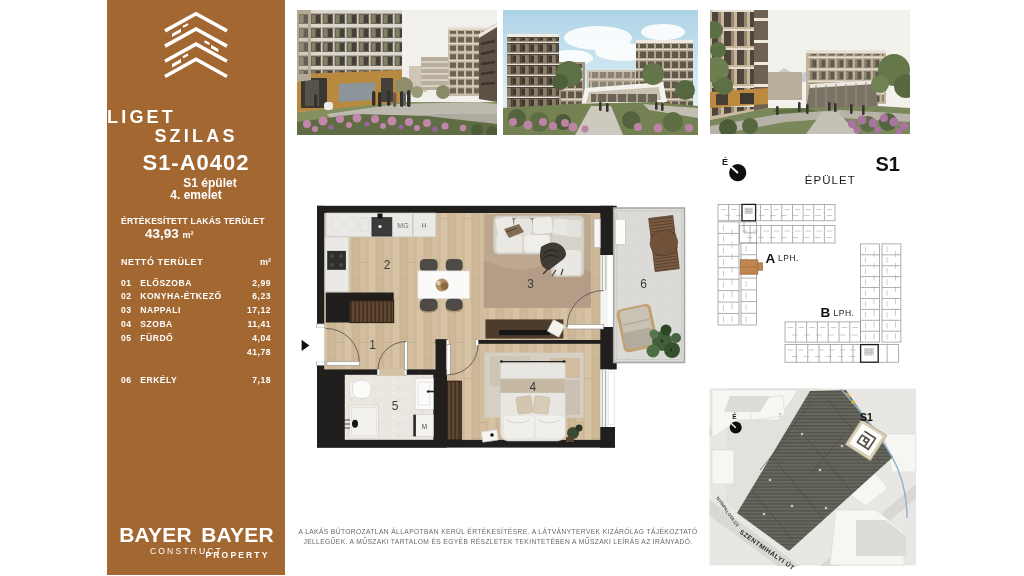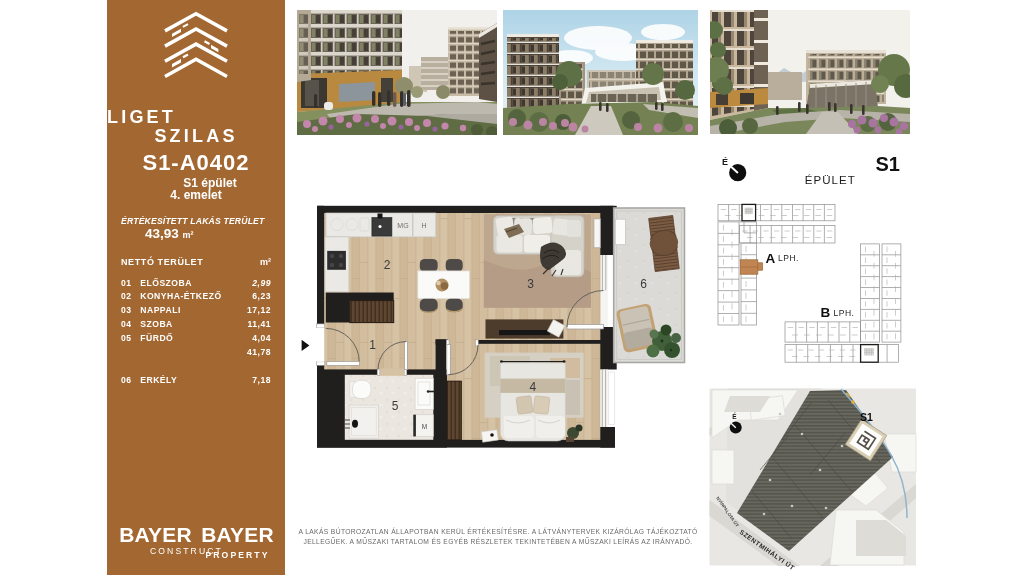--- a/index.html
+++ b/index.html
@@ -34,28 +34,28 @@
   <div class="abs" style="left:0;top:86px;width:178px;text-align:center;font-weight:bold;font-size:18px;letter-spacing:3.2px;margin-top:40px;">SZILAS</div>
 
   <div class="abs" style="left:0;top:107px;width:178px;text-align:left;font-weight:bold;font-size:18px;letter-spacing:3.2px;">LIGET</div>
 
   <div class="abs" style="left:0;top:150px;width:178px;text-align:center;font-weight:bold;font-size:22px;letter-spacing:1px;">S1-A0402</div>
 
   <div class="abs" style="left:0;top:176px;width:206px;text-align:center;font-weight:bold;font-size:12px;">S1 épület</div>
 
   <div class="abs" style="left:0;top:187.5px;width:178px;text-align:center;font-weight:bold;font-size:12px;">4. emelet</div>
 
-  <div class="abs" style="left:14px;top:216px;white-space:nowrap;font-weight:bold;font-size:8.6px;letter-spacing:0.2px;font-style:italic;">ÉRTÉKESÍTETT LAKÁS TERÜLET</div>
+  <div class="abs" style="left:14px;top:216px;white-space:nowrap;font-weight:bold;font-size:8.6px;letter-spacing:0.2px;">ÉRTÉKESÍTETT LAKÁS TERÜLET</div>
 
   <div class="abs" style="left:14px;top:226px;font-weight:bold;font-size:13.5px;margin-left:24px;">43,93 <span style="font-size:9px;">m²</span></div>
 
   <div class="abs" style="left:14px;top:257px;width:150px;font-weight:bold;font-size:9px;letter-spacing:0.6px;">NETTÓ TERÜLET <span style="float:right;letter-spacing:0;">m²</span></div>
 
   <div class="abs" style="left:14px;top:277.5px;width:150px;font-weight:bold;font-size:8.6px;letter-spacing:0.5px;">
-    <div style="height:13.9px;">01&nbsp;&nbsp;&nbsp;ELŐSZOBA<span style="float:right;font-style:italic;">2,99</span></div>
+    <div style="height:13.9px;">01&nbsp;&nbsp;&nbsp;ELŐSZOBA<span style="float:right;">2,99</span></div>
     <div style="height:13.9px;">02&nbsp;&nbsp;&nbsp;KONYHA-ÉTKEZŐ<span style="float:right;">6,23</span></div>
     <div style="height:13.9px;">03&nbsp;&nbsp;&nbsp;NAPPALI<span style="float:right;">17,12</span></div>
     <div style="height:13.9px;">04&nbsp;&nbsp;&nbsp;SZOBA<span style="float:right;">11,41</span></div>
     <div style="height:13.9px;">05&nbsp;&nbsp;&nbsp;FÜRDŐ<span style="float:right;">4,04</span></div>
     <div style="height:13.9px;">
         <span style="float:right;">41,78</span>
       </div>
     <div style="height:13.9px;"></div>
     <div style="height:13.9px;">06&nbsp;&nbsp;&nbsp;ERKÉLY<span style="float:right;">7,18</span></div>
   </div>

